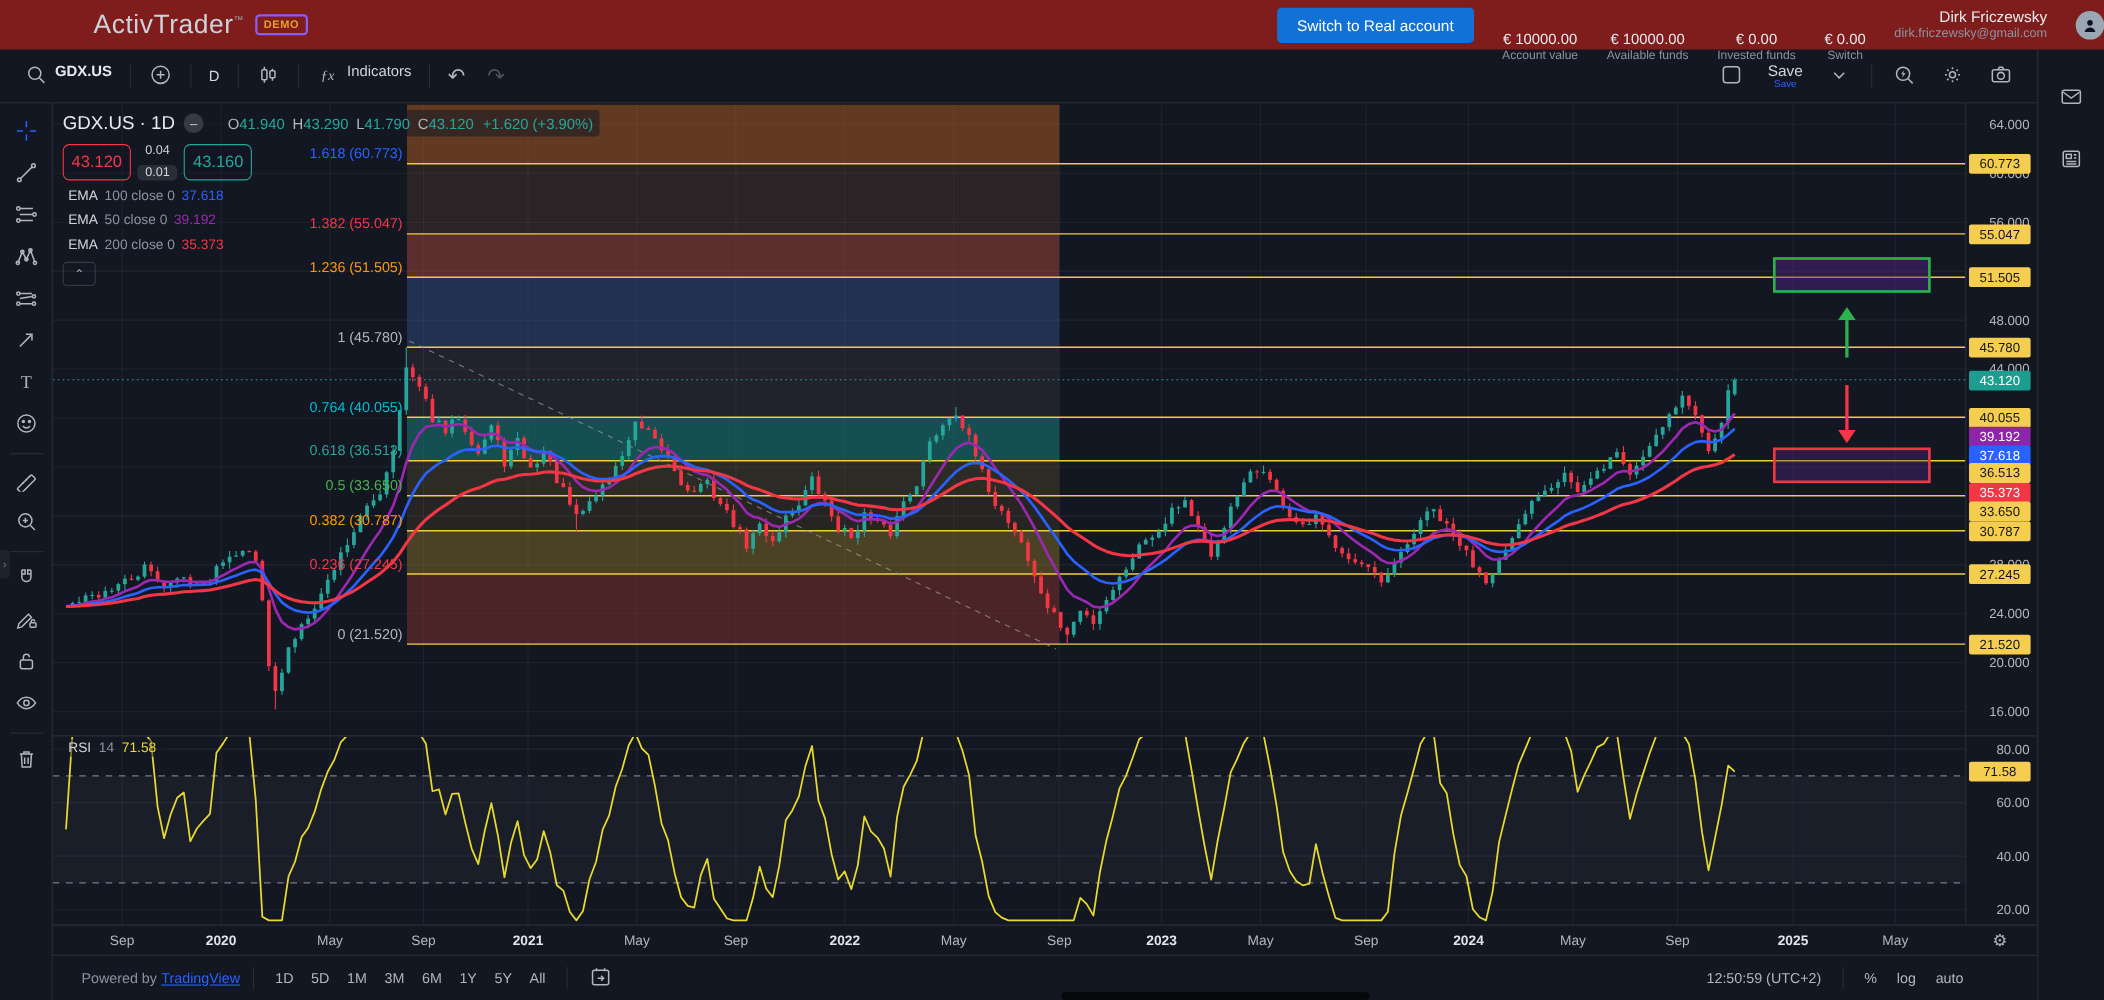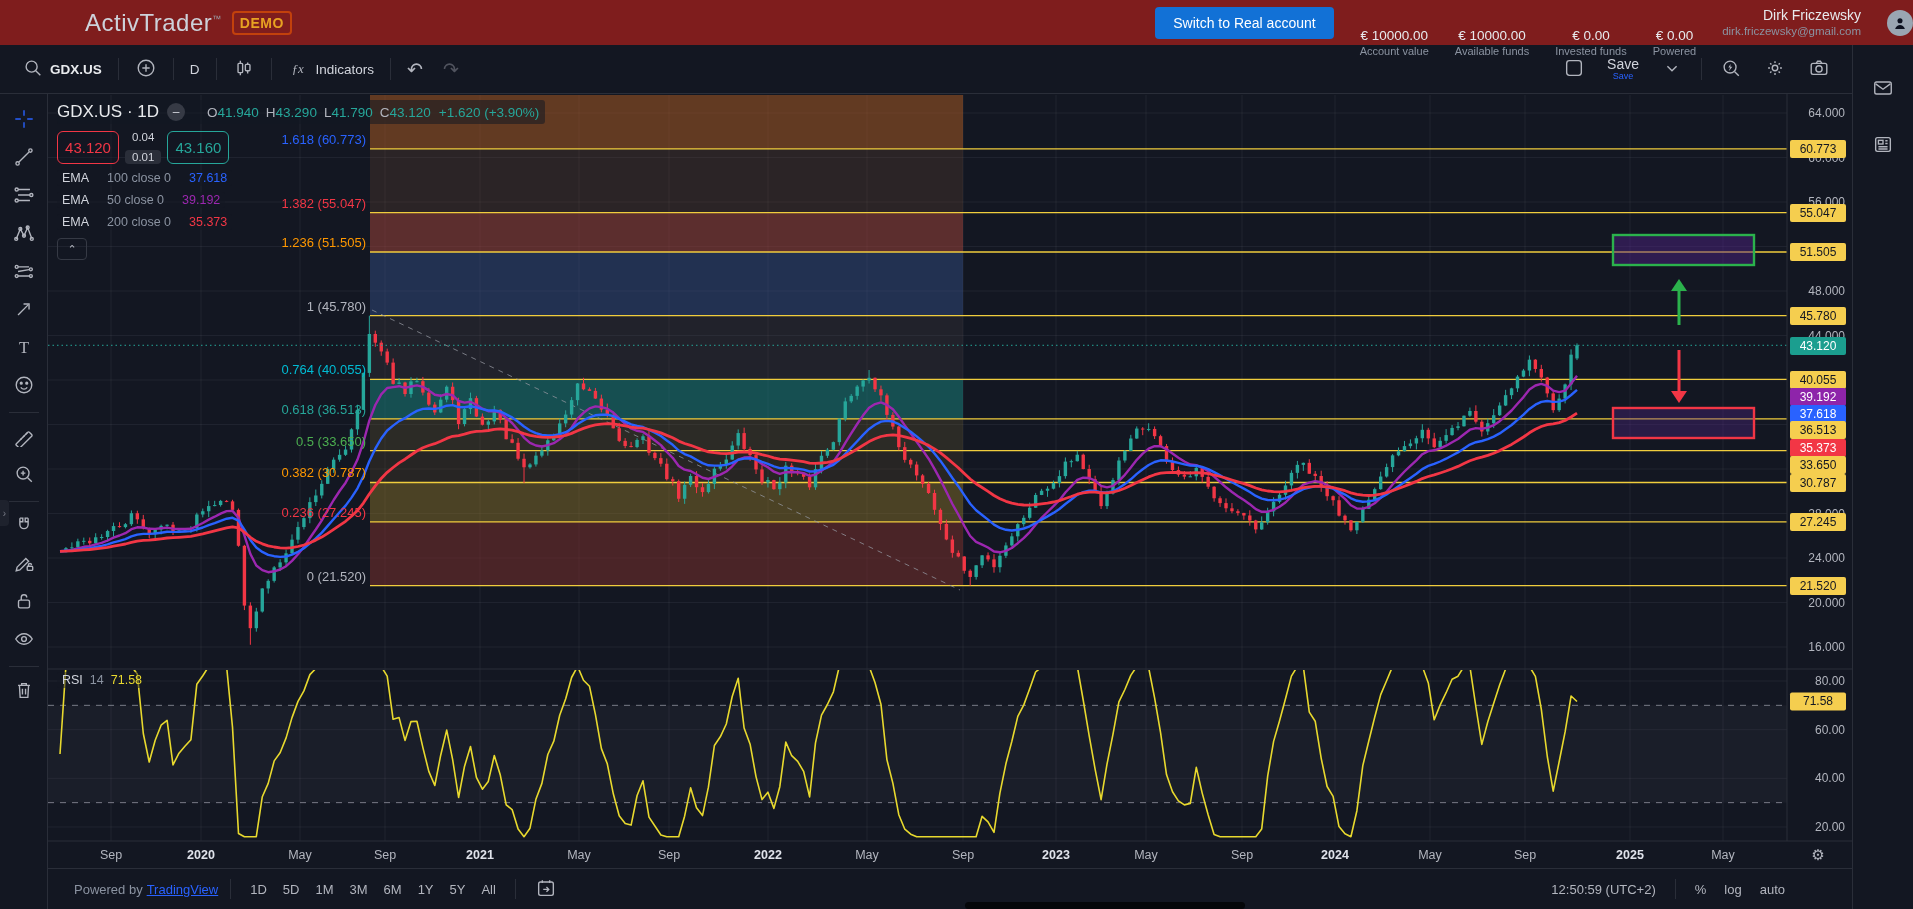--- a/index.html
+++ b/index.html
@@ -6,40 +6,40 @@
   html,body { background:#05070c; }
   body { font-family:"Liberation Sans", sans-serif; color:#d1d4dc; }
   #app { position:relative; width:1913px; height:909px; background:#131722; overflow:hidden; }
 
   
   #topbar { position:absolute; left:0; top:0; width:1913px; height:45px; background:#7f1d1d;
             display:flex; align-items:center; z-index:30; }
   .brand-wrap { display:flex; align-items:center; margin-left:85px; gap:10px; }
   .brand { font-size:24px; font-weight:400; color:#cdd2da; letter-spacing:.5px; }
   .brand sup { font-size:9px; color:#9aa0aa; }
-  .demo-badge { border:2px solid #c2410c; color:#e8a222; font-size:14px; font-weight:700;
+  .demo-badge { border:2px solid #8b5cf6; color:#e8a222; font-size:10px; font-weight:700;
                 border-radius:4px; padding:2px 6px; letter-spacing:.5px; }
   .topbar-right { margin-left:auto; display:flex; align-items:center; gap:26px; }
   .switch-btn { background:#1271d6; color:#fff; border:none; border-radius:4px; font-size:14px;
                 padding:8px 18px; cursor:pointer; font-family:inherit; }
   .stat { display:flex; flex-direction:column; align-items:center; line-height:1.25;margin-top:41px; }
   .stat .v { font-size:13.5px; color:#e8eaed; }
   .stat .l { font-size:11px; color:#8b93a1; }
   .user-block { display:flex; flex-direction:column; align-items:flex-end; line-height:1.3; }
   .user-name { font-size:14px; color:#e8eaed; }
   .user-email { font-size:11.5px; color:#8b93a1; }
   .avatar { width:26px; height:26px; border-radius:50%; background:#9aa6b2; display:flex;
             align-items:center; justify-content:center; }
 
   
   #chart-toolbar { position:absolute; left:0; top:45px; width:1852px; height:49px; background:#131722;
                    border-bottom:1px solid #2a2e39; display:flex; align-items:center; z-index:25; }
   .tb-left { display:flex; align-items:center; padding-left:14px; gap:4px; }
   .tb-right { margin-left:auto; display:flex; align-items:center; gap:6px; padding-right:14px; }
-  .tb-item { display:flex; align-items:center; gap:6px; padding:5px 8px; border-radius:4px;
+  .tb-item { display:flex; gap:6px; padding:5px 8px; border-radius:4px;
              color:#d1d4dc; font-size:13.5px; cursor:pointer; }
   .tb-div { width:1px; height:22px; background:#2a2e39; margin:0 4px; }
   .ic { width:22px; height:22px; stroke:#b2b5be; fill:none; stroke-width:1.5; }
   .glyph { font-size:19px; color:#b2b5be; line-height:1; }
   .glyph.dim { color:#50535e; }
   .symbol-name { font-weight:700; color:#e8eaed; }
   .save-stack { display:flex; flex-direction:column; align-items:center; line-height:1; }
   .save-stack .s1 { font-size:14px; color:#d1d4dc; }
   .save-stack .s2 { font-size:9px; color:#2962ff; margin-top:1px; }
 
@@ -82,21 +82,21 @@
   .ohlc .k { color:#b2b5be; }
   .ohlc .v, .lg-change { color:#26a69a; }
   .quote-row { display:flex; align-items:stretch; gap:4px; margin-top:7px; width:max-content; }
   .q-box { width:62px; height:33px; border-radius:6px; display:flex; align-items:center; justify-content:center;
            font-size:15px; cursor:pointer; background:rgba(19,23,34,.4); }
   .q-bid { border:1px solid #f23645; color:#f23645; }
   .q-ask { border:1px solid #26a69a; color:#26a69a; }
   .q-mid { display:flex; flex-direction:column; align-items:center; justify-content:space-between; padding:0 2px; }
   .q-mid .sp { font-size:11.5px; color:#d1d4dc; }
   .q-mid .pip { font-size:11.5px; color:#d1d4dc; background:#2a2e39; border-radius:4px; padding:1px 7px; }
-  .ind-row { display:flex; gap:18px; font-size:12.5px; margin-top:6px; align-items:center;
+  .ind-row { display:flex; gap:6px; font-size:12.5px; margin-top:6px; align-items:center;
              background:rgba(19,23,34,.5); padding:1px 5px; border-radius:3px; width:max-content; cursor:pointer; }
   .ind-row .nm { color:#d1d4dc; }
   .ind-row .pr { color:#8b93a1; }
   .collapse-btn { margin-top:8px; width:30px; height:22px; border:1px solid #363a45; border-radius:4px;
                   color:#b2b5be; font-size:11px; display:flex; align-items:center; justify-content:center; cursor:pointer; }
 
   #rsi-legend { position:absolute; left:57px; top:672px; z-index:10; display:flex; gap:7px; font-size:12.5px;
                 background:rgba(19,23,34,.5); padding:1px 5px; border-radius:3px; }
   #rsi-legend .nm { color:#d1d4dc; } #rsi-legend .pr { color:#8b93a1; }
 
@@ -815,21 +815,21 @@
           <div class="stat">
             <span class="v">€ 10000.00</span>
             <span class="l">Available funds</span>
           </div>
           <div class="stat">
             <span class="v">€ 0.00</span>
             <span class="l">Invested funds</span>
           </div>
           <div class="stat">
             <span class="v">€ 0.00</span>
-            <span class="l">Powered</span>
+            <span class="l">Switch</span>
           </div>
         </div>
       <div class="user-block">
         <span class="user-name">Dirk Friczewsky</span>
         <span class="user-email">dirk.friczewsky@gmail.com</span>
       </div>
       <div class="avatar">
         <svg class="ic" style="width:18px;height:18px" viewBox="0 0 24 24">
           <circle cx="12" cy="9" r="3.4" fill="#0d1220" stroke="none"></circle>
           <path d="M5.5 20c1-4 4-5.4 6.5-5.4s5.5 1.4 6.5 5.4z" fill="#0d1220" stroke="none"></path>

